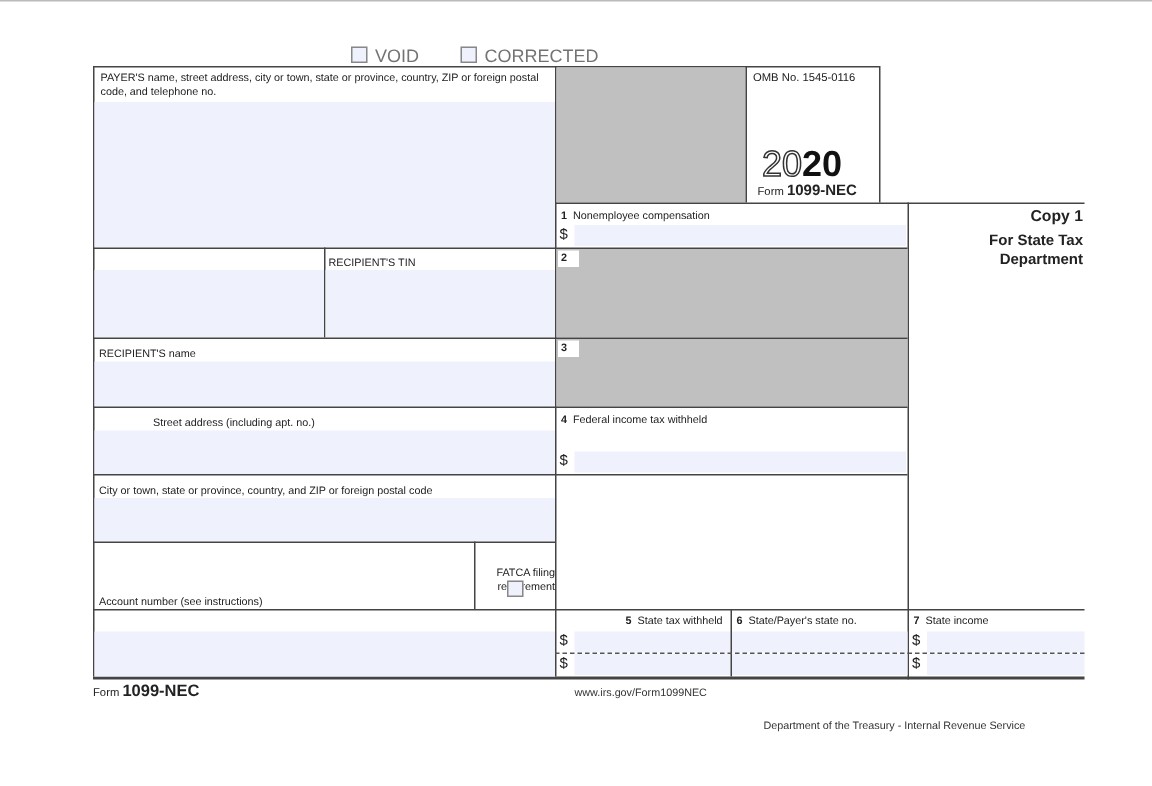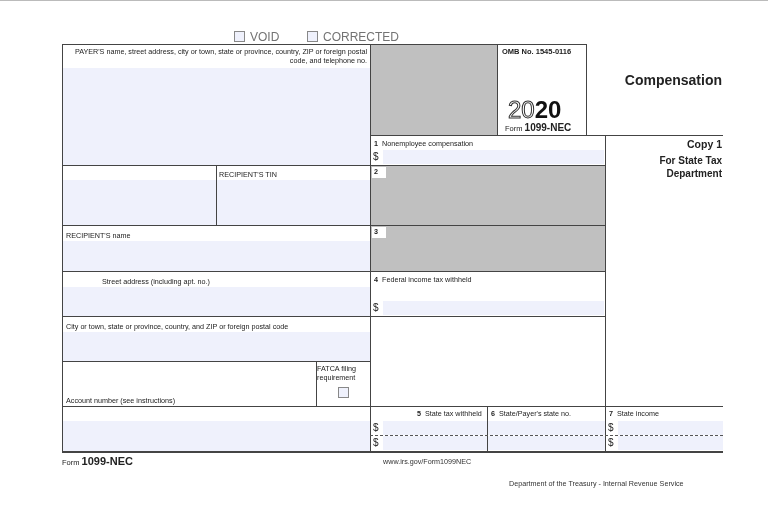--- a/index.html
+++ b/index.html
@@ -27,38 +27,37 @@
 <div class="hdr-check" style="left:250px;top:30px;">VOID</div>
 <div class="cb" style="left:307px;top:31px;"></div>
 <div class="hdr-check" style="left:323px;top:30px;">CORRECTED</div>
 
 <div class="hl" style="left:62px;top:44px;width:308px;"></div>
 <div class="hl" style="left:370px;top:44px;width:216px;"></div>
 <div class="vl" style="left:62px;top:44px;height:407px;"></div>
 <div class="hl" style="left:62px;top:451px;width:661px;height:2px;"></div>
 
 <div class="abs fill" style="left:63px;top:68px;width:307px;height:97px;"></div>
-<div class="abs lbl" style="left:67px;top:47px;width:300px;text-align:right;">PAYER'S name, street address, city or town, state or province, country, ZIP or foreign postal code, and telephone no.</div>
+<div class="abs lbl" style="left:67px;top:47px;width:300px;">PAYER'S name, street address, city or town, state or province, country, ZIP or foreign postal code, and telephone no.</div>
 
 <div class="vl" style="left:370px;top:44px;height:407px;"></div>
 <div class="abs gray" style="left:371px;top:45px;width:126px;height:90px;"></div>
 <div class="vl" style="left:497px;top:44px;height:91px;"></div>
 <div class="vl" style="left:586px;top:44px;height:91px;"></div>
 
-<div class="abs lbl" style="left:502px;top:47px;font-size:7.5px;font-weight:bold;">OMB No. 1545-0116</div>
+<div class="abs lbl" style="left:502px;top:47px;font-size:7.5px;">OMB No. 1545-0116</div>
 <div class="abs" style="left:508px;top:73px;font-size:24px;line-height:28px;margin-top:23px;">
   <span style="color:#fff;-webkit-text-stroke:1px #333;">20</span><span style="font-weight:bold;color:#111;">20</span>
 </div>
 <div class="abs" style="left:505px;top:122px;font-size:7.5px;">
   <span>Form</span>
   <span style="font-weight:bold;font-size:10px;">1099-NEC</span>
 </div>
 
 <div class="abs" style="left:600px;top:72px;width:122px;text-align:right;font-weight:bold;font-size:14px;line-height:17px;color:#222;">
-  <div>Compensation</div>
 </div>
 
 <div class="hl" style="left:370px;top:135px;width:353px;"></div>
 <div class="vl" style="left:605px;top:135px;height:318px;"></div>
 <div class="abs lbl" style="left:374px;top:139px;"><span class="num">1</span><span>Nonemployee compensation</span></div>
 <div class="abs fill" style="left:383px;top:150px;width:221px;height:14px;"></div>
 <div class="dollar" style="left:373px;top:151px;">$</div>
 
 <div class="abs" style="left:610px;top:138px;width:112px;text-align:right;font-weight:bold;font-size:10px;line-height:13px;color:#222;">
   <div style="font-size:10.5px;margin-bottom:3px;">Copy 1</div>
@@ -87,21 +86,21 @@
 <div class="abs lbl" style="left:374px;top:275px;"><span class="num">4</span><span>Federal income tax withheld</span></div>
 <div class="abs fill" style="left:383px;top:301px;width:221px;height:14px;"></div>
 <div class="dollar" style="left:373px;top:302px;">$</div>
 
 <div class="hl" style="left:62px;top:316px;width:543px;"></div>
 <div class="abs lbl" style="left:66px;top:322px;">City or town, state or province, country, and ZIP or foreign postal code</div>
 <div class="abs fill" style="left:63px;top:332px;width:307px;height:29px;"></div>
 
 <div class="hl" style="left:62px;top:361px;width:308px;"></div>
 <div class="vl" style="left:316px;top:361px;height:45px;"></div>
-<div class="abs" style="left:317px;top:364px;width:53px;text-align:left;font-size:7.2px;line-height:9px;">
+<div class="abs" style="left:317px;top:377px;width:53px;text-align:right;font-size:7.2px;line-height:9px;">
   <div>FATCA filing</div>
   <div>requirement</div>
 </div>
 <div class="cb" style="left:338px;top:387px;"></div>
 
 <div class="hl" style="left:62px;top:406px;width:661px;"></div>
 <div class="abs lbl" style="left:66px;top:396px;text-align:right;">Account number (see instructions)</div>
 <div class="abs fill" style="left:63px;top:421px;width:307px;height:30px;"></div>
 
 <div class="abs lbl" style="left:374px;top:409px;padding-left:43px;"><span class="num">5</span><span>State tax withheld</span></div>

